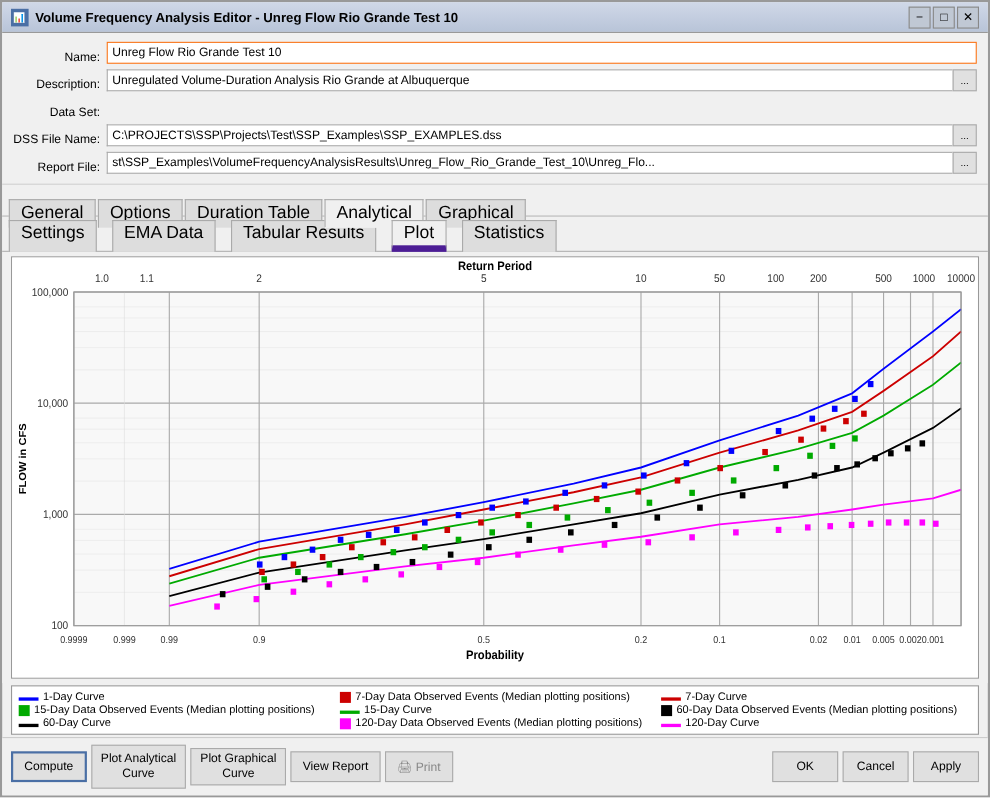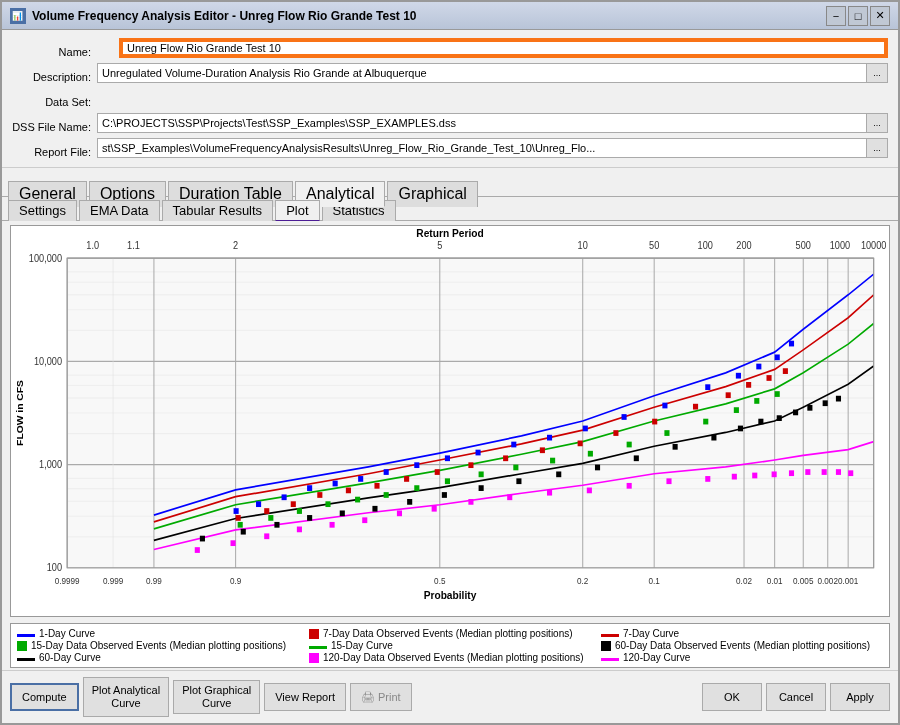--- a/index.html
+++ b/index.html
@@ -82,25 +82,24 @@
       width: 85px;
       font-size: 11px;
       color: #000;
       text-align: right;
       padding-right: 6px;
       flex-shrink: 0;
     }
     .form-input {
       flex: 1;
       height: 20px;
-      border: 4px solid #f97316;
+      border: 1px solid #f97316;
       background: white;
       padding: 0 4px;
       font-size: 11px;
-      margin-left: 22px;
     }
     .form-input-with-btn {
       display: flex;
       flex: 1;
       height: 20px;
     }
     .form-input-with-btn input {
       flex: 1;
       border: 1px solid #aaa;
       background: white;
@@ -163,28 +162,28 @@
       border-bottom: 1px solid #aaa;
       display: flex;
       gap: 0;
     }
     .inner-tab {
       padding: 2px 10px;
       border: 1px solid #aaa;
       border-bottom: none;
       background: #ddd;
       cursor: pointer;
-      font-size: 13px;
-      margin-right: 2px;
+      font-size: 16px;
+      margin-right: 14px;
       position: relative;
       top: 1px;
     }
     .inner-tab.active {
       background: #f0f0f0;
-      border-bottom: 1px solid #4c1d95;
+      border-bottom: 6px solid #4c1d95;
       z-index: 2;
     }
 
     .chart-area {
       flex: 1;
       padding: 4px 8px;
       background: #f0f0f0;
       display: flex;
       flex-direction: column;
       min-height: 0;

